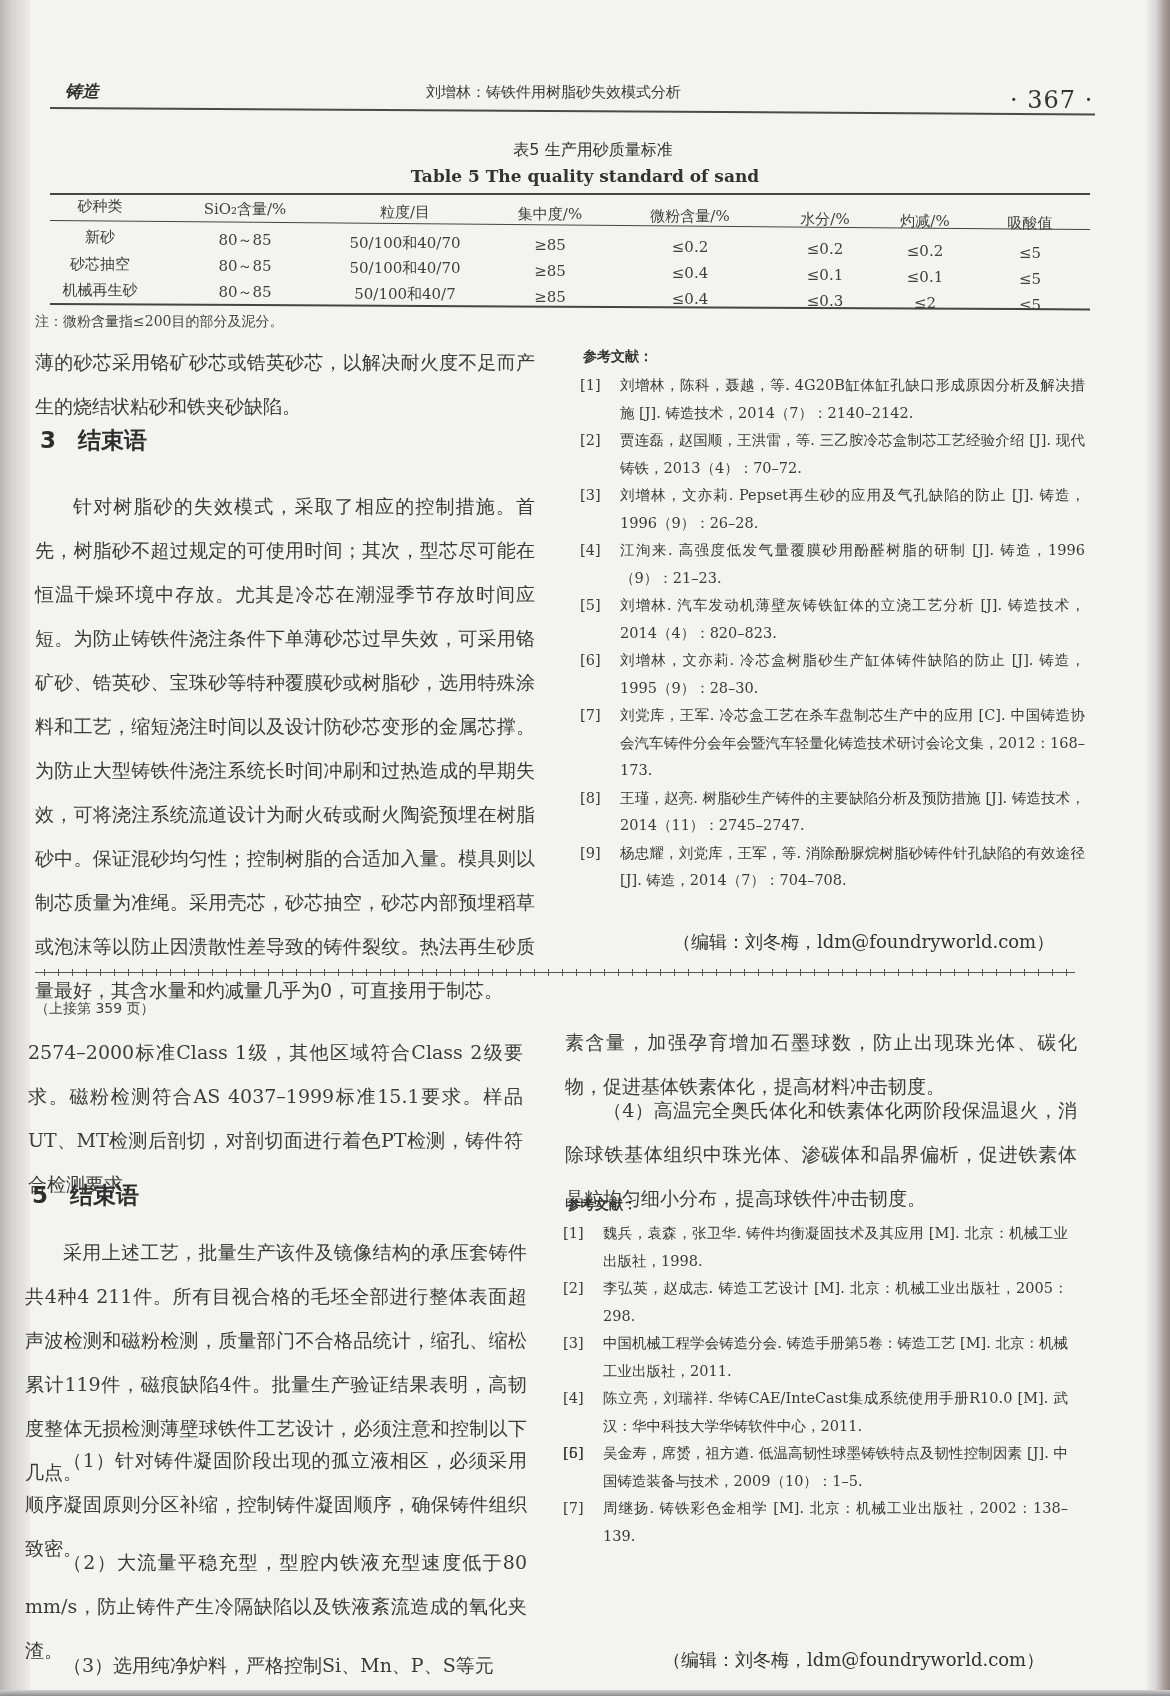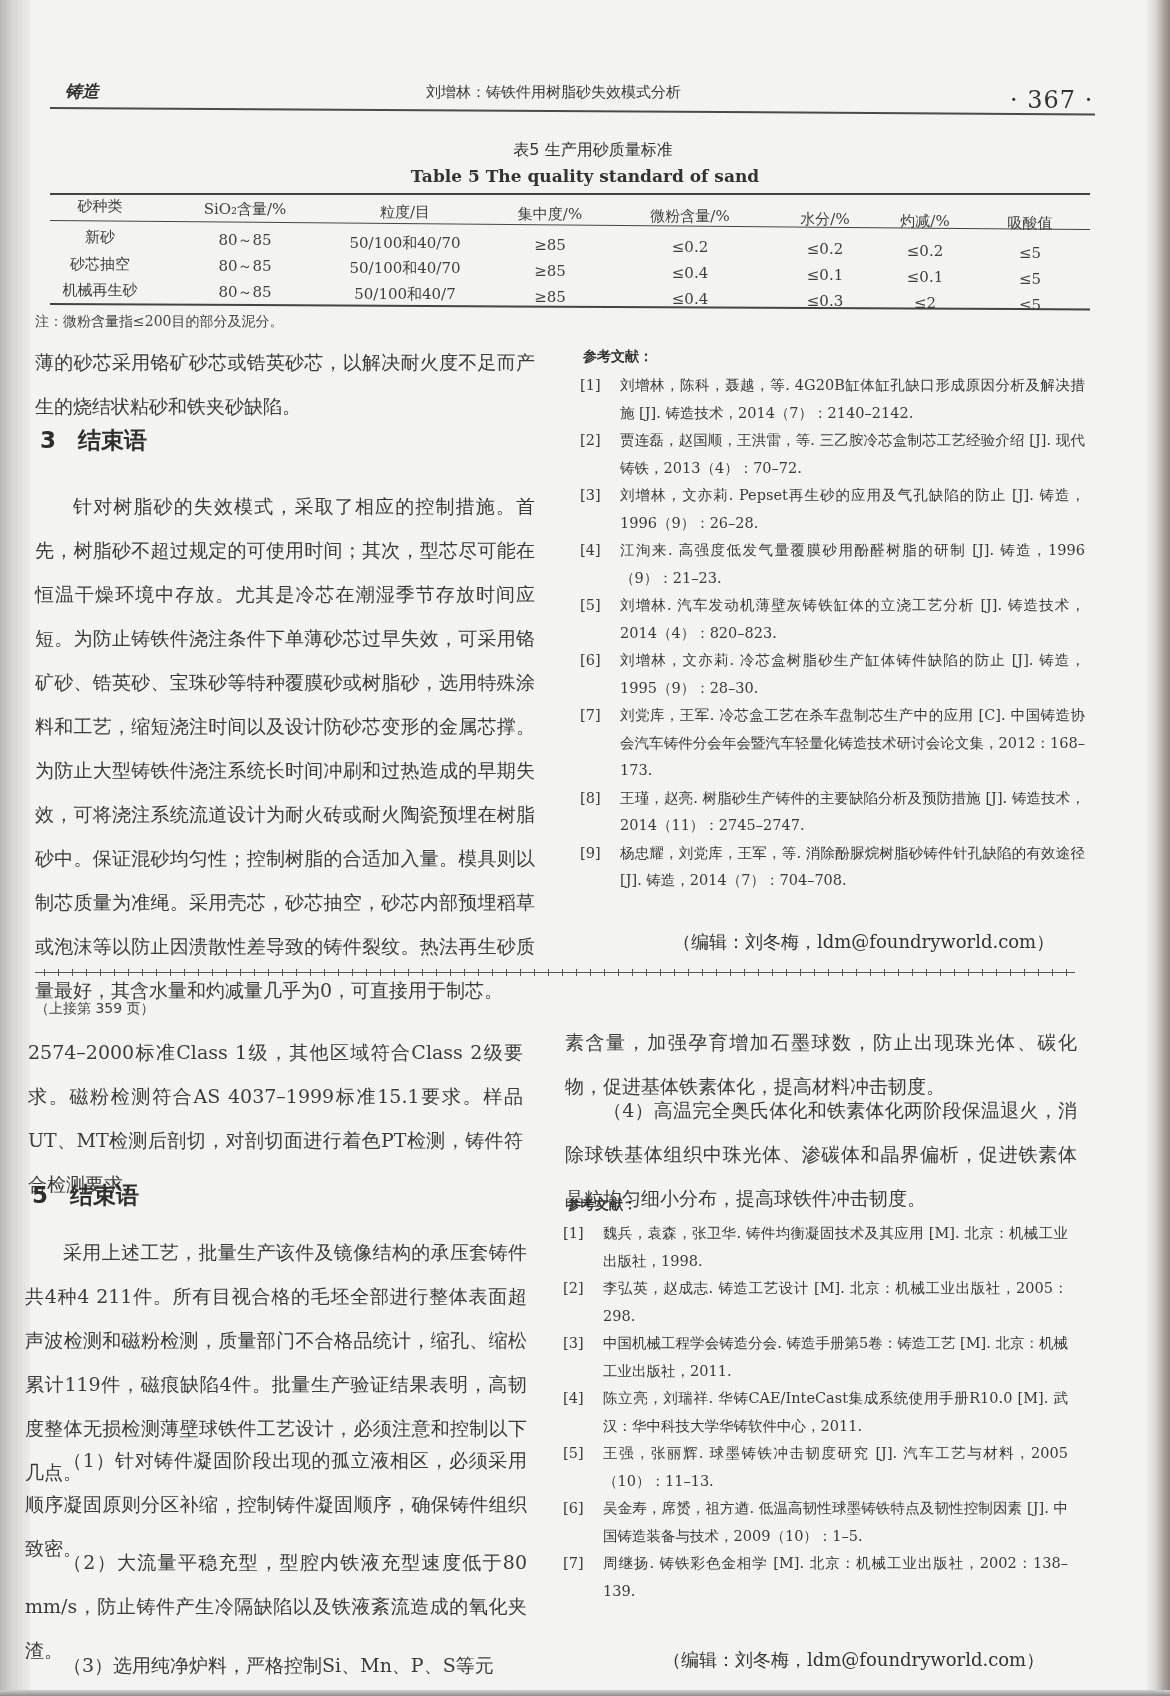--- a/index.html
+++ b/index.html
@@ -159,17 +159,17 @@
 
 <div class="abs para" style="left:565px; top:1020px; width:512px;">素含量，加强孕育增加石墨球数，防止出现珠光体、碳化物，促进基体铁素体化，提高材料冲击韧度。</div>
 <div class="abs para indent" style="left:565px; top:1088px; width:512px;">（4）高温完全奥氏体化和铁素体化两阶段保温退火，消除球铁基体组织中珠光体、渗碳体和晶界偏析，促进铁素体晶粒均匀细小分布，提高球铁件冲击韧度。</div>
 
 <div class="abs ref-title" style="left:567px; top:1196px;">参考文献：</div>
 <ul class="abs ref-list" style="left:563px; top:1220px; width:505px;">
   <li class="ref-item"><span class="ref-num">[1]</span><span>魏兵，袁森，张卫华. 铸件均衡凝固技术及其应用 [M]. 北京：机械工业出版社，1998.</span></li>
   <li class="ref-item"><span class="ref-num">[2]</span><span>李弘英，赵成志. 铸造工艺设计 [M]. 北京：机械工业出版社，2005：298.</span></li>
   <li class="ref-item"><span class="ref-num">[3]</span><span>中国机械工程学会铸造分会. 铸造手册第5卷：铸造工艺 [M]. 北京：机械工业出版社，2011.</span></li>
   <li class="ref-item"><span class="ref-num">[4]</span><span>陈立亮，刘瑞祥. 华铸CAE/InteCast集成系统使用手册R10.0 [M]. 武汉：华中科技大学华铸软件中心，2011.</span></li>
-  <li class="ref-item"><span class="ref-num">[5]</span><span>王强，张丽辉. 球墨铸铁冲击韧度研究 [J]. 汽车工艺与材料，2005（10）：11–13.</span></li>
+  <li class="ref-item"><span class="ref-num">[5]</span></li>
   <li class="ref-item"><span class="ref-num">[6]</span><span>吴金寿，席赟，祖方遒. 低温高韧性球墨铸铁特点及韧性控制因素 [J]. 中国铸造装备与技术，2009（10）：1–5.</span></li>
   <li class="ref-item"><span class="ref-num">[7]</span><span>周继扬. 铸铁彩色金相学 [M]. 北京：机械工业出版社，2002：138–139.</span></li>
 </ul>
 <div class="abs editor-note" style="left:663px; top:1648px;">（编辑：刘冬梅，ldm@foundryworld.com）</div>
 
 </body></html>

